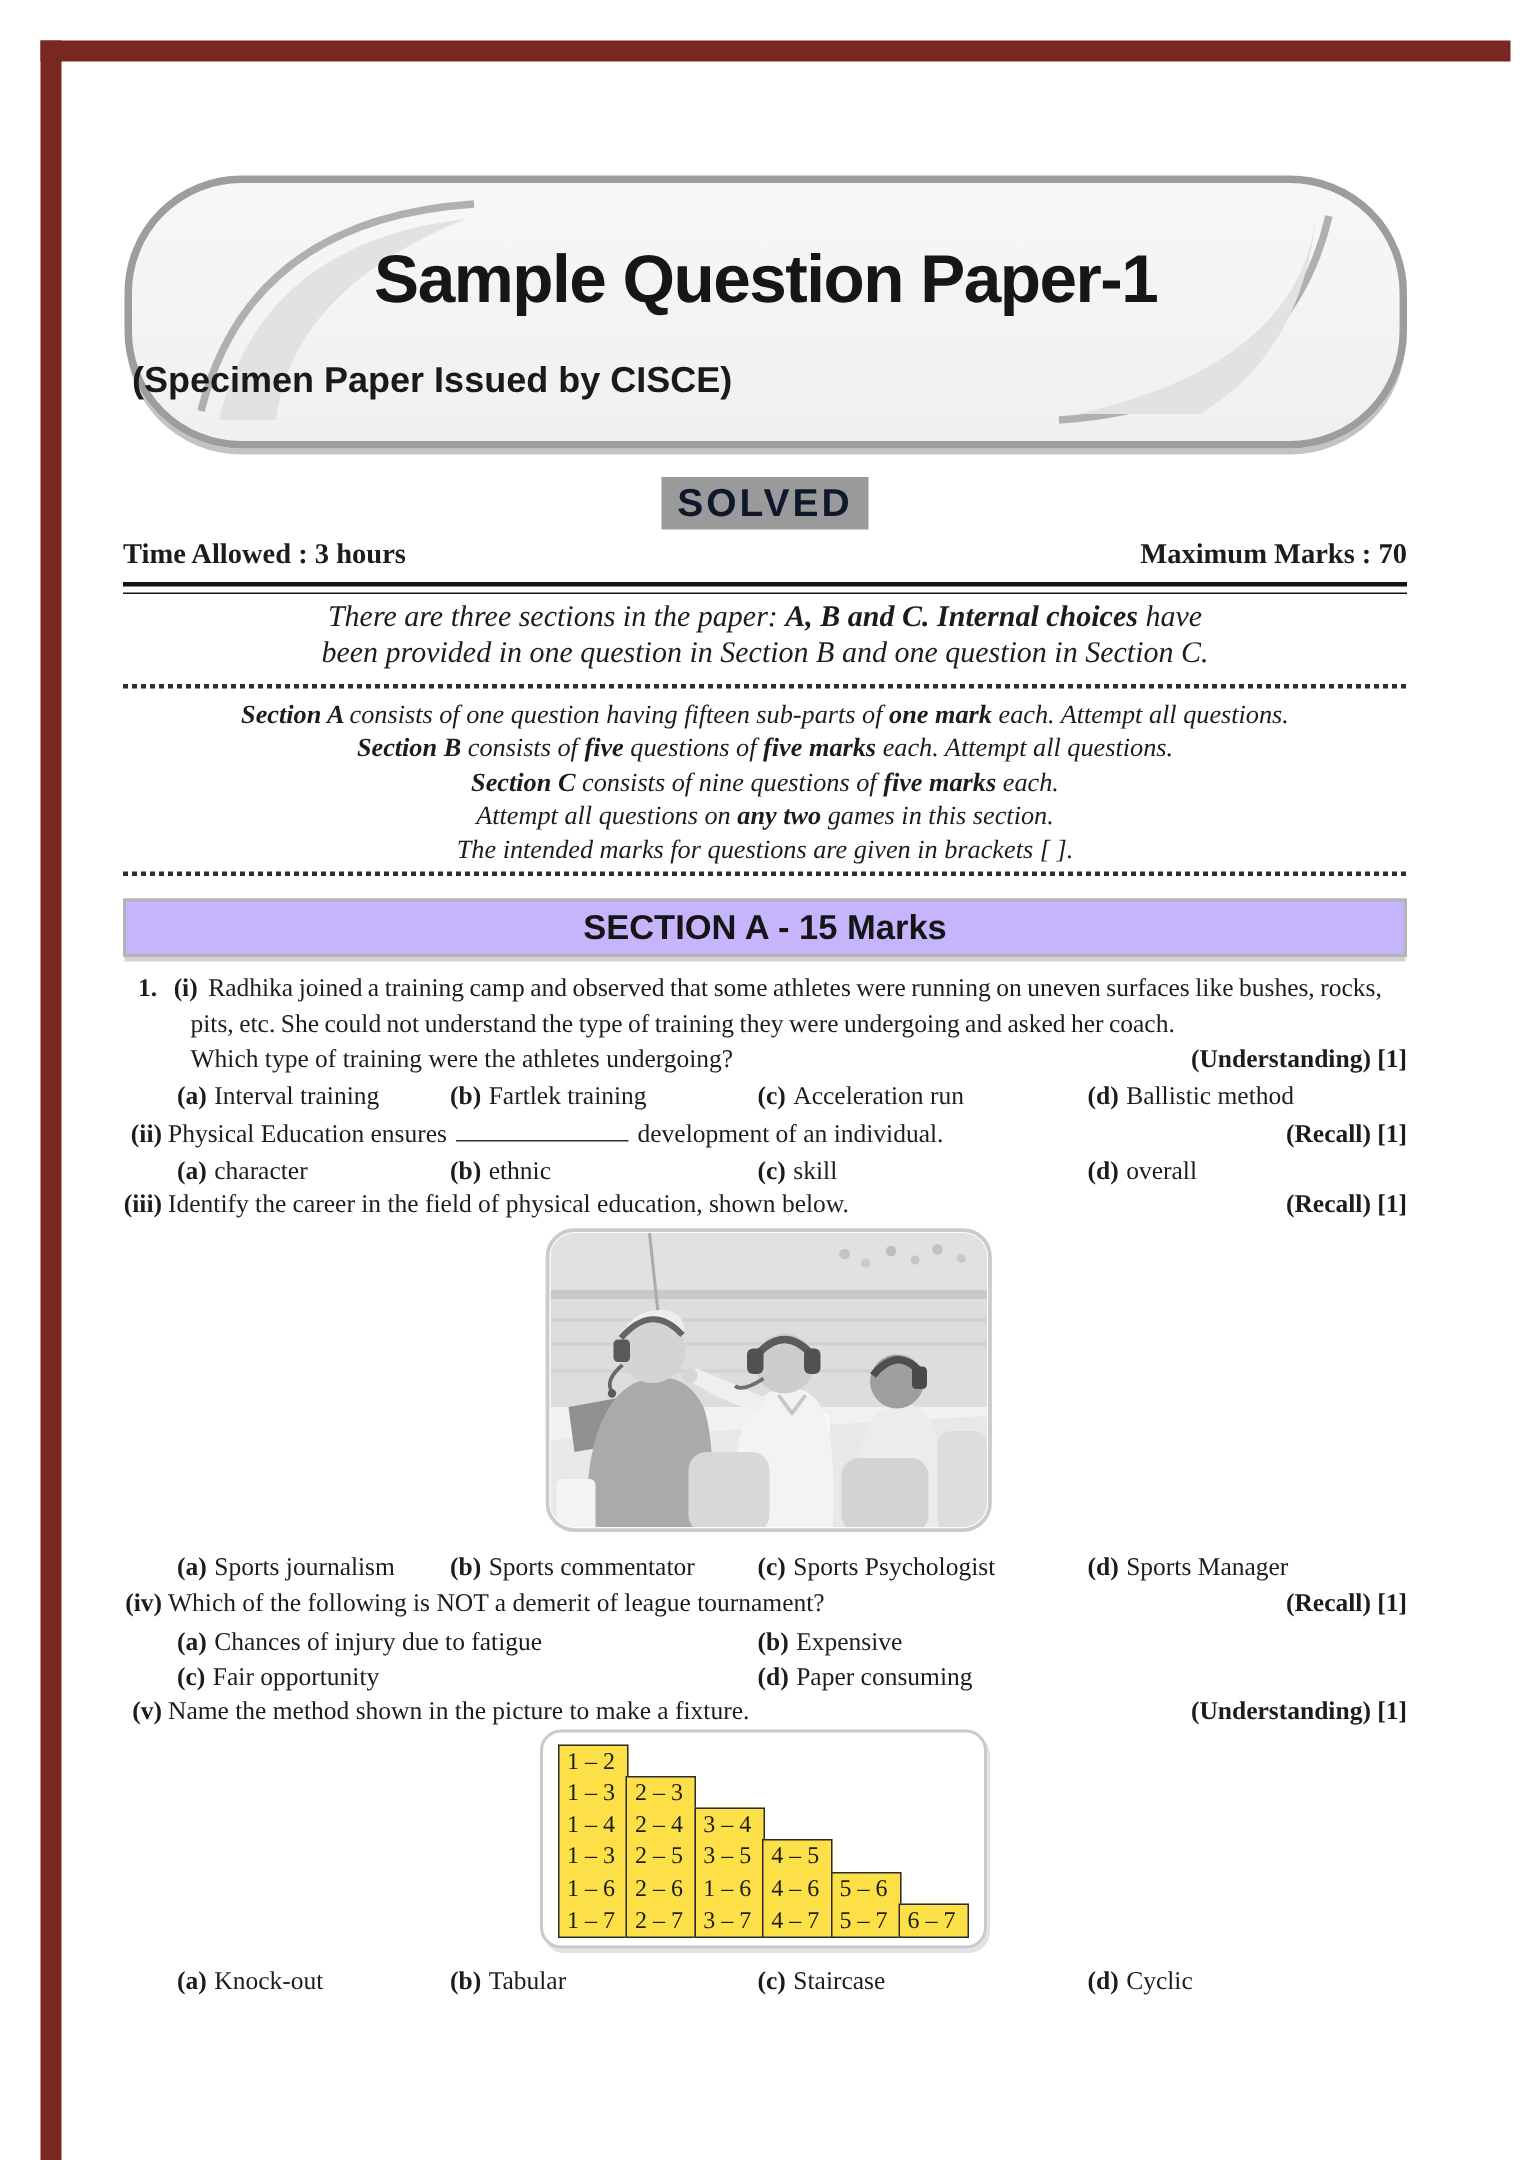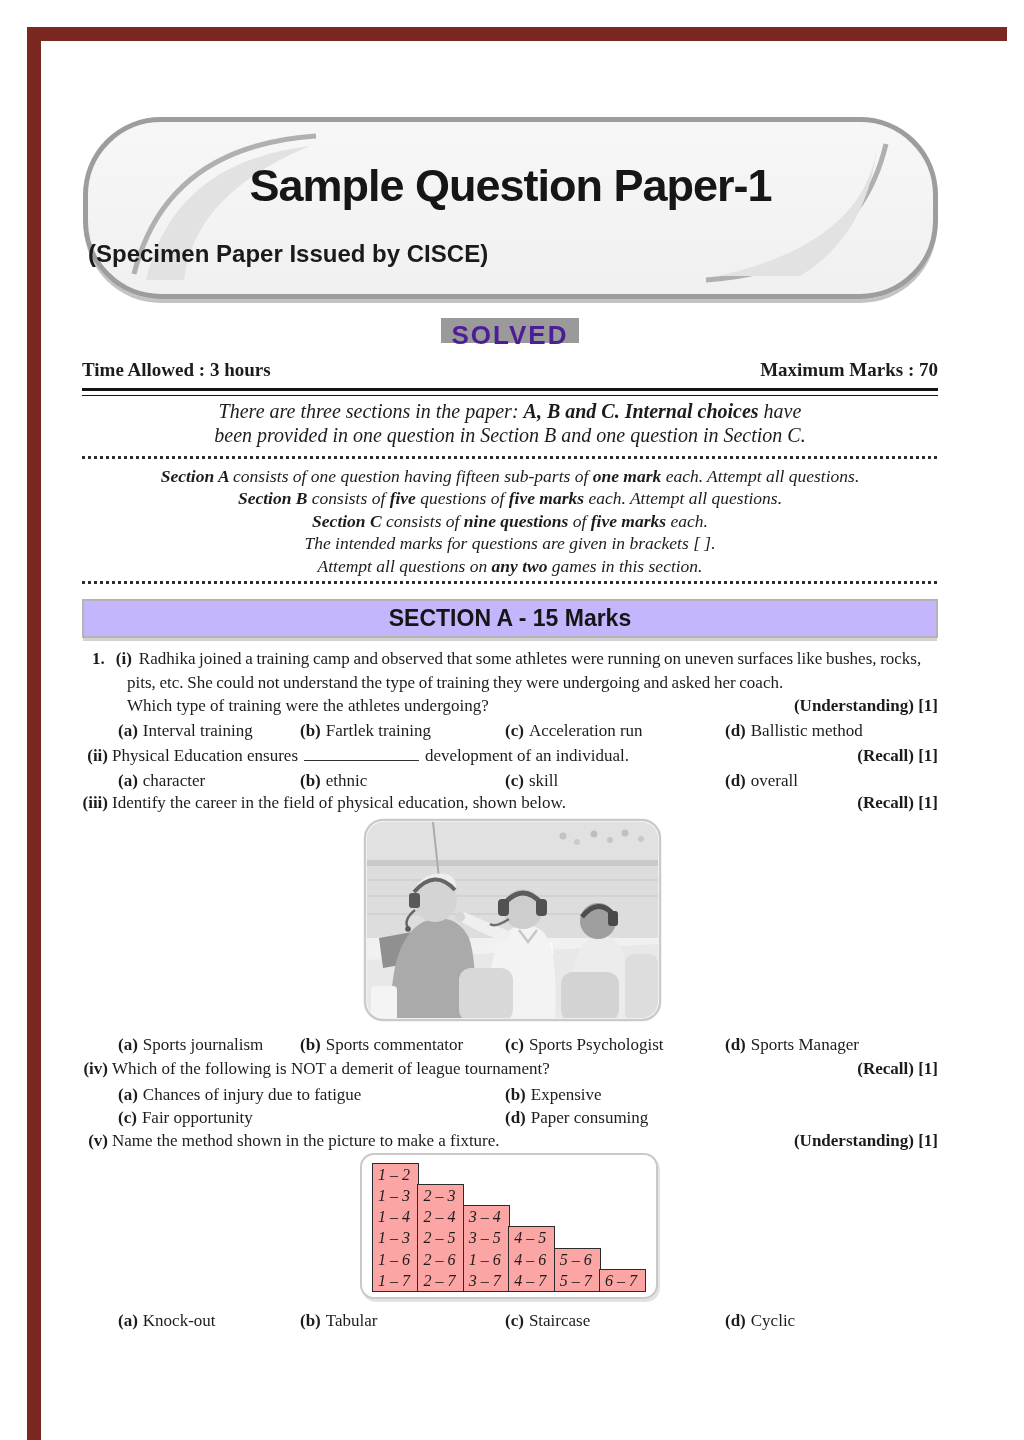--- a/index.html
+++ b/index.html
@@ -16,22 +16,22 @@
           border:5px solid #9d9d9d;border-radius:78px;
           background:linear-gradient(#f7f7f7,#f0f0f0);
           box-shadow:0 5px 0 -1px #c3c3c3;}
   .banner-deco{position:absolute;left:0;top:0;width:100%;height:100%;}
   .banner-title{position:absolute;left:0;right:0;top:38px;text-align:center;
           font-family:"Liberation Sans", sans-serif;font-weight:bold;font-size:45px;
           letter-spacing:-1px;color:#161616;}
   .banner-sub{position:absolute;left:0;right:0;top:118px;
           font-family:"Liberation Sans", sans-serif;font-weight:bold;font-size:24px;color:#1a1a1a;}
 
-  .badge{position:absolute;top:318px;left:359px;width:138px;height:25px;background:#9a9a9a;
-         font-family:"Liberation Sans", sans-serif;font-weight:bold;font-size:26px;color:#4c1d95;
+  .badge{position:absolute;top:318px;left:359px;width:138px;height:35px;background:#9a9a9a;
+         font-family:"Liberation Sans", sans-serif;font-weight:bold;font-size:26px;color:#0f172a;
          letter-spacing:2px;text-align:center;line-height:35px;}
 
   .meta{position:absolute;top:359px;left:0;right:0;display:flex;justify-content:space-between;
         font-weight:bold;font-size:19px;}
   .double-rule{position:absolute;top:388px;left:0;right:0;height:4px;
         border-top:3px solid #141414;border-bottom:1.5px solid #141414;}
 
   .preamble{position:absolute;top:399px;left:0;right:0;text-align:center;
         font-style:italic;font-size:20px;line-height:24px;}
   .dash{position:absolute;left:0;right:0;height:3px;
@@ -58,21 +58,21 @@
   .opt .ol{font-weight:bold;margin-right:5px;}
   .row-abs{position:absolute;left:0;right:0;font-size:17px;line-height:23.5px;}
   .blank{display:inline-block;width:115px;border-bottom:1.5px solid #2f2f2f;height:14px;
          margin:0 6px;vertical-align:baseline;}
 
   .photo{position:absolute;top:818px;left:281px;width:299px;height:204px;}
   .stair-wrap{position:absolute;top:1153px;left:278px;width:298px;height:146px;box-sizing:border-box;
         background:#ffffff;border:2.5px solid #c9c9c9;border-radius:14px;
         box-shadow:2px 3px 0 #e3e3e3;padding:8px 0 9px 10px;}
   .stairs{display:flex;align-items:flex-end;height:129px;}
-  .stair-col{box-sizing:border-box;border:1.6px solid #2b2b2b;width:47px;background:#fca5a5;font-style:italic;}
+  .stair-col{box-sizing:border-box;border:1.6px solid #2b2b2b;width:47px;background:#fde047;}
   .stair-col + .stair-col{margin-left:-1.6px;}
   .stair-cell{height:21.2px;line-height:21.2px;padding-left:5px;font-size:16px;white-space:nowrap;}
 </style>
 </head>
 <body>
 
 <div class="page">
   <div class="bar-top"></div>
   <div class="bar-left"></div>
 
@@ -100,23 +100,23 @@
     <div class="preamble">
       <div><span>There are three sections in the paper: </span><span style="font-weight: bold;">A, B and C. </span><span style="font-weight: bold;">Internal choices</span><span> have</span></div>
       <div><span>been provided in one question in Section B and one question in Section C.</span></div>
     </div>
 
     <div class="dash dash1"></div>
 
     <div class="instructions">
       <div><span style="font-weight: bold;">Section A </span><span>consists of one question having fifteen sub-parts of </span><span style="font-weight: bold;">one mark</span><span> each. Attempt all questions.</span></div>
       <div><span style="font-weight: bold;">Section B </span><span>consists of </span><span style="font-weight: bold;">five</span><span> questions of </span><span style="font-weight: bold;">five marks</span><span> each. Attempt all questions.</span></div>
-      <div><span style="font-weight: bold;">Section C </span><span>consists of </span><span style="font-weight: bold;">nine questions</span><span> of </span><span style="font-weight: bold;">five marks</span><span> each.</span></div>
+      <div><span style="font-weight: bold;">Section C </span><span>consists of </span><span style="font-weight: normal;">nine questions</span><span> of </span><span style="font-weight: bold;">five marks</span><span> each.</span></div>
+      <div><span>Attempt all questions on </span><span style="font-weight: bold;">any two</span><span> games in this section.</span></div>
       <div><span>The intended marks for questions are given in brackets [ ].</span></div>
-      <div><span>Attempt all questions on </span><span style="font-weight: bold;">any two</span><span> games in this section.</span></div>
     </div>
 
     <div class="dash dash2"></div>
 
     <div class="section-box">SECTION A - 15 Marks</div>
 
     <div class="qblock" style="top:647px;">
       <p class="scenario"><span class="qnum">1.</span><span class="m">(i)</span><span>Radhika joined a training camp and observed that some athletes were running on uneven surfaces like bushes, rocks, pits, etc. She could not understand the type of training they were undergoing and asked her coach.</span></p>
       <div class="qrow">
         <span>Which type of training were the athletes undergoing?</span>

